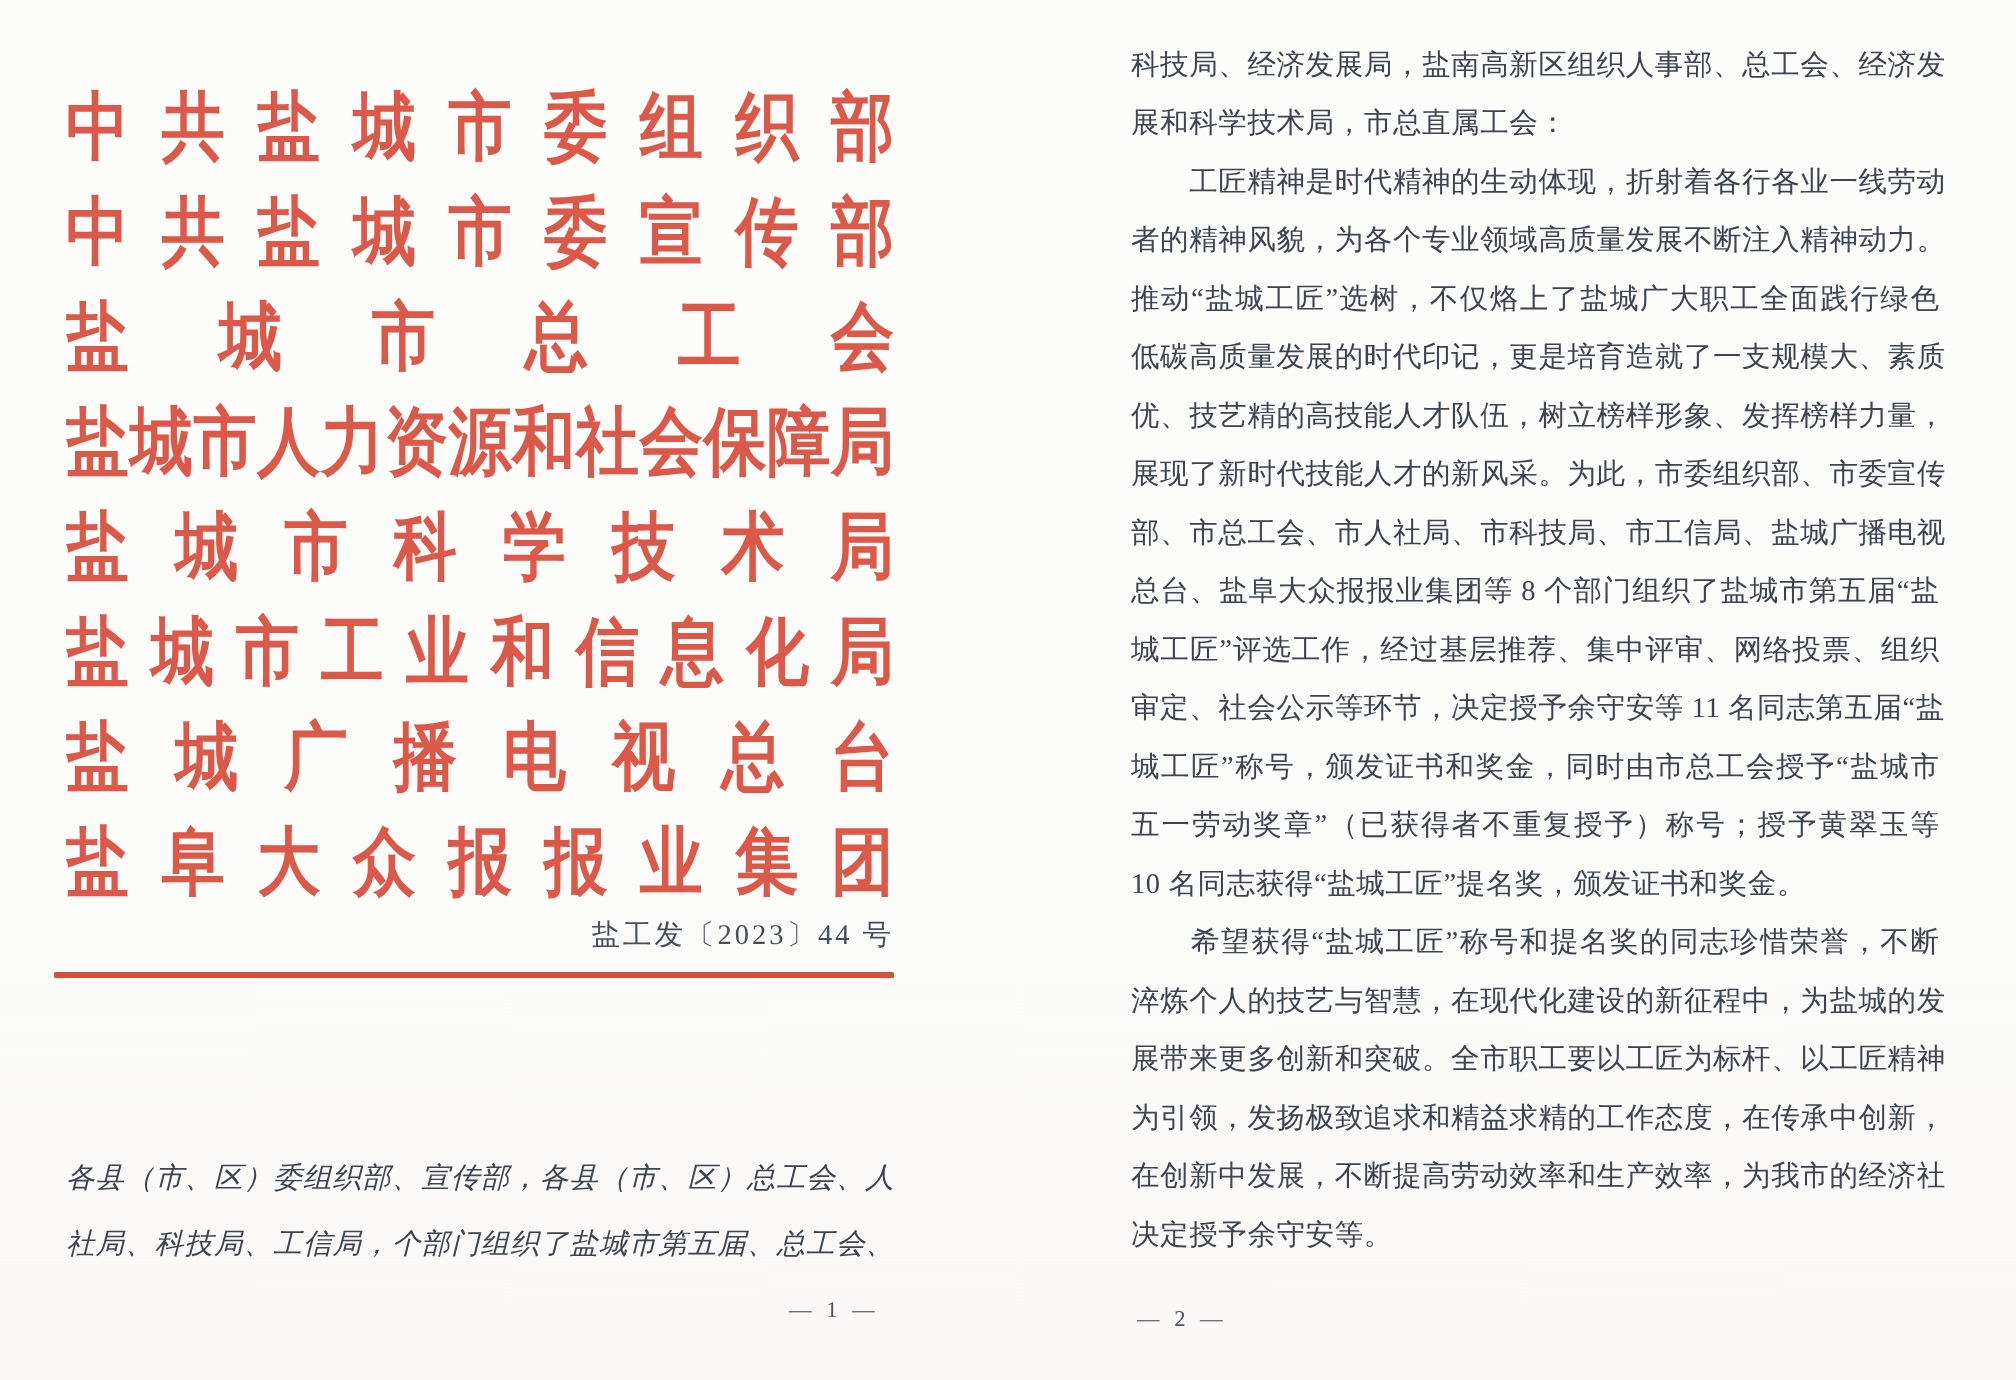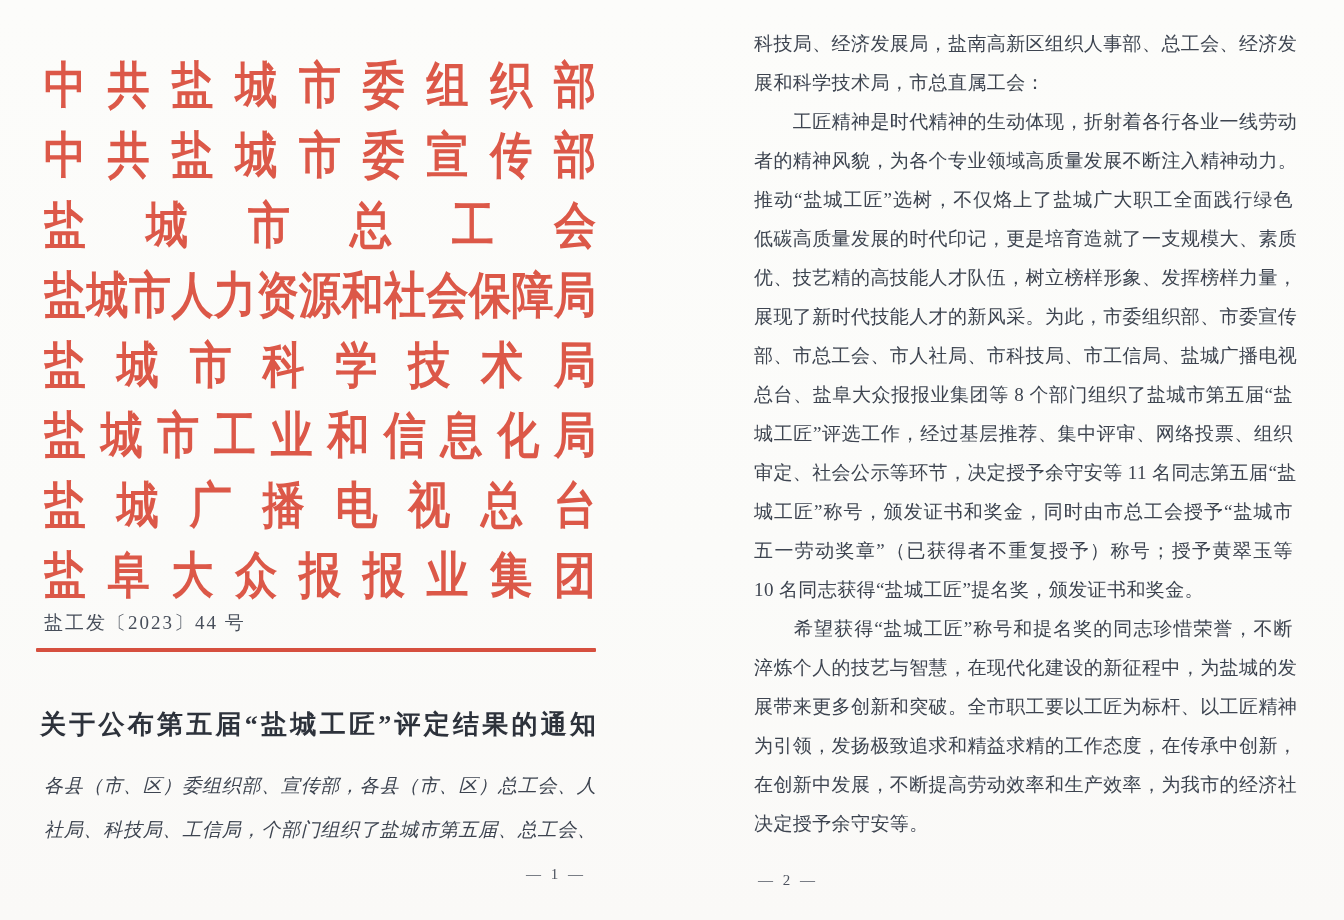--- a/index.html
+++ b/index.html
@@ -21,21 +21,21 @@
     display:flex;justify-content:space-between;align-items:center;
     height:70px;font-size:42px;font-weight:bold;
     color:#dc5848;
     transform:scaleY(1.18);transform-origin:50% 50%;
     white-space:nowrap;
   }
   .red-line span{display:block;}
 
   .doc-number{
     position:absolute;top:610px;left:44px;width:552px;
-    text-align:left;font-size:19px;letter-spacing:2px;
+    text-align:right;font-size:19px;letter-spacing:2px;
     color:#474e5a;
   }
   .red-rule{
     position:absolute;top:648px;left:36px;width:560px;height:4px;
     background:#d6503f;border-radius:1px;
   }
   .title{
     position:absolute;top:708px;left:40px;width:556px;margin:0;
     font-size:26px;font-weight:bold;color:#2d323b;
     text-align:justify;text-align-last:justify;
@@ -158,21 +158,20 @@
           <span>业</span>
           <span>集</span>
           <span>团</span>
         </div>
     </div>
 
     <div class="doc-number">盐工发〔2023〕44 号</div>
 
     <div class="red-rule"></div>
 
-    <h1 class="title">关于公布第五届“盐城工匠”评定结果的通知</h1>
 
     <div class="p1-body">
       <div class="bodyline">各县（市、区）委组织部、宣传部，各县（市、区）总工会、人</div>
       <div class="bodyline">社局、科技局、工信局，个部门组织了盐城市第五届、总工会、</div>
     </div>
 
     <div class="pagenum pagenum-1">— 1 —</div>
   </section>
 
   <section class="page page-right">

